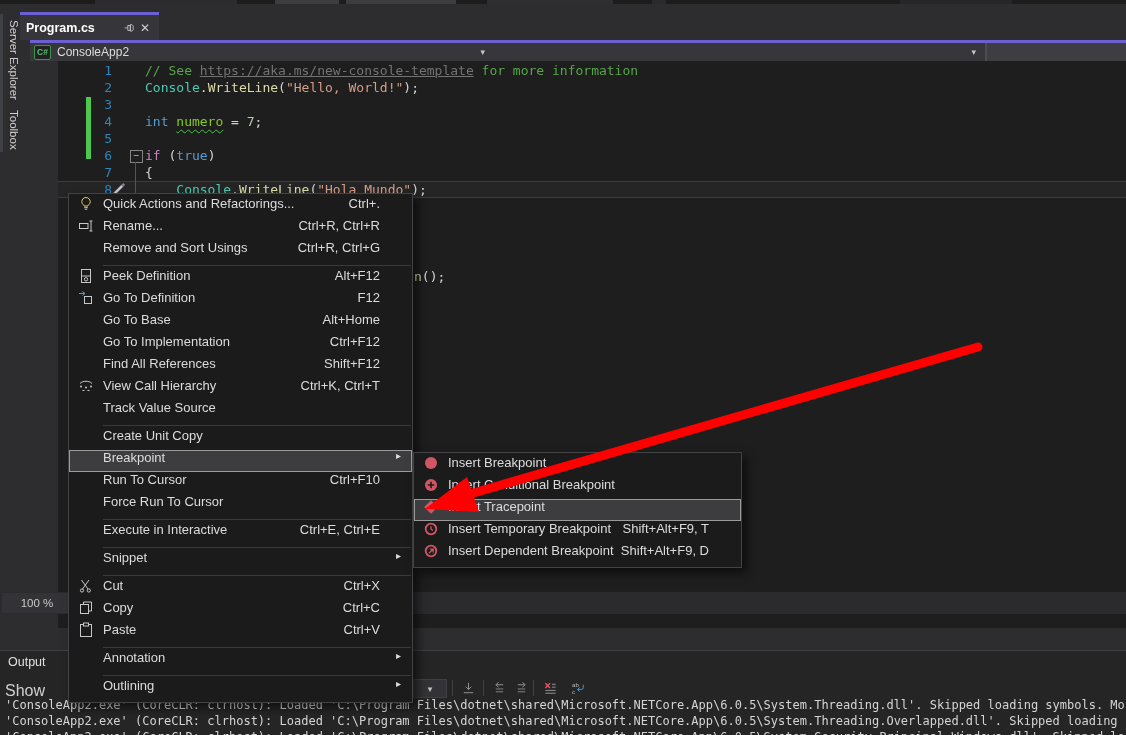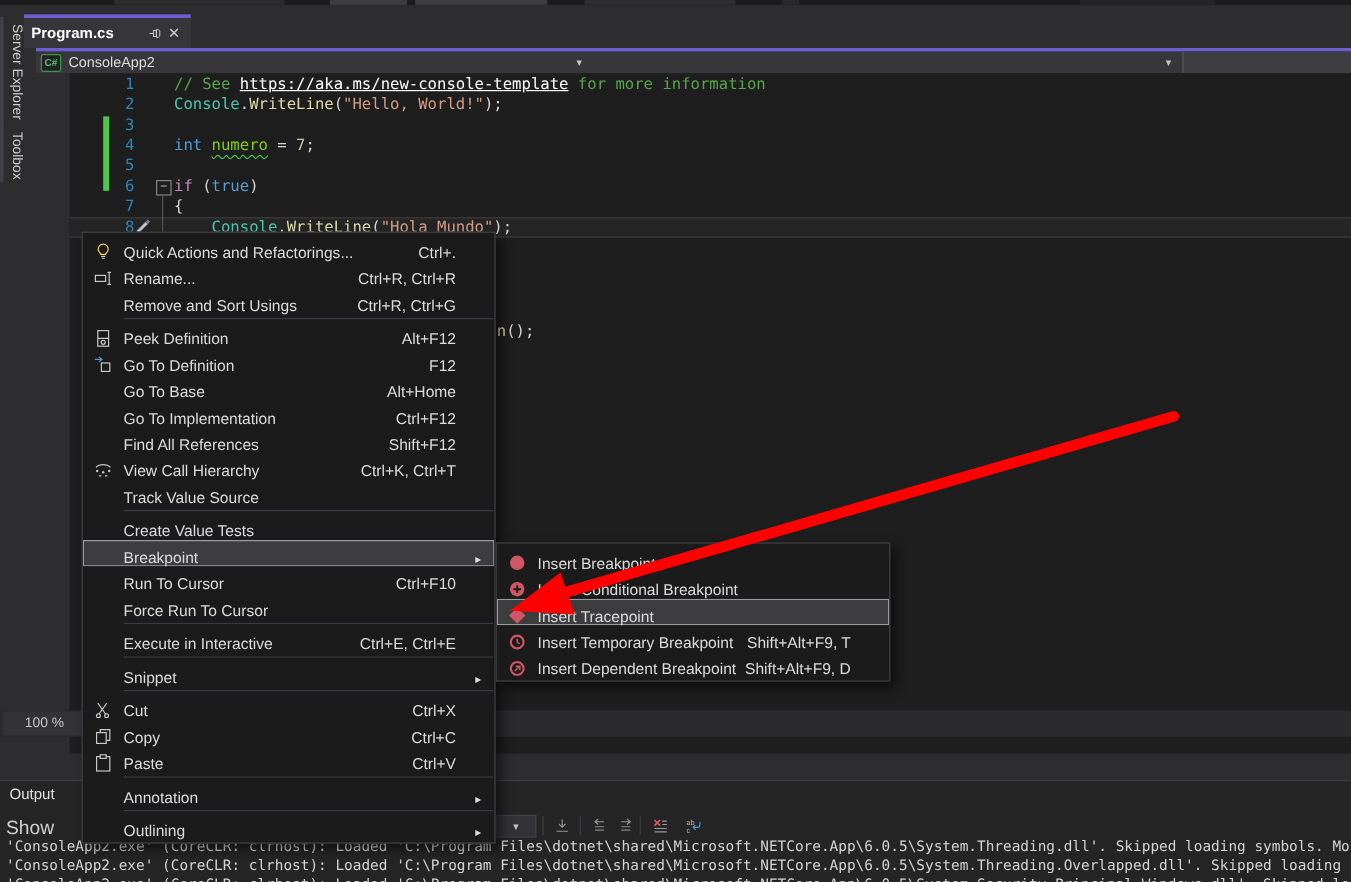--- a/index.html
+++ b/index.html
@@ -40,21 +40,21 @@
   .editor{position:absolute;left:58px;top:61px;right:0;height:567px;background:#1e1e1e;
           font-family:"DejaVu Sans Mono",monospace;font-size:13px;}
   .curband{position:absolute;left:0;right:0;top:120px;height:17px;background:#252526;
            border-top:1px solid #3c3c3c;border-bottom:1px solid #3c3c3c;box-sizing:border-box;}
   .greenbar{position:absolute;left:28px;top:36px;width:5px;height:62px;background:#4fc74f;}
   .codelines{position:absolute;left:0;top:1px;right:0;}
   .code-row{height:17px;line-height:17px;display:flex;white-space:pre;}
   .lnum{width:54px;text-align:right;color:#2f84b8;flex:none;}
   .lcode{padding-left:33px;}
   .tok-comment{color:#57a64a;}
-  .tok-link{color:#ffffff;text-decoration:underline;}
+  .tok-link{color:#737373;text-decoration:underline;}
   .tok-cls{color:#4ec9b0;}
   .tok-method{color:#dcdcaa;}
   .tok-punct{color:#d4d4d4;}
   .tok-str{color:#d69d85;}
   .tok-kw{color:#569cd6;}
   .tok-ctrl{color:#c586c0;}
   .tok-num{color:#b5cea8;}
   .tok-var{color:#84cc16;}
   .squig{text-decoration:underline wavy #4cc24c 1px;text-underline-offset:3px;}
   .foldbox{position:absolute;left:72px;top:89px;width:11px;height:11px;border:1px solid #858585;background:#1e1e1e;
@@ -75,21 +75,21 @@
   .otb-sep{position:absolute;top:29px;width:1px;height:16px;background:#3f3f46;}
   .otb-ic{position:absolute;top:28px;width:20px;height:18px;display:flex;align-items:center;justify-content:center;}
   .out-lines{position:absolute;left:5px;top:46px;right:0;font-family:"DejaVu Sans Mono",monospace;
              font-size:12px;color:#d4d4d4;}
   .out-line{height:16px;line-height:16px;white-space:pre;overflow:hidden;}
   
   .menu{position:absolute;background:#1b1b1c;border:1px solid #434346;box-sizing:border-box;
         box-shadow:5px 5px 9px rgba(0,0,0,.55);padding:2px 0;z-index:20;}
   .ctx{left:68px;top:193px;width:345px;}
   .sub{left:413px;top:452px;width:329px;z-index:21;}
-  .mi{display:flex;align-items:flex-end;height:22px;color:#dcdcdc;font-size:13px;}
+  .mi{display:flex;align-items:flex-start;height:22px;color:#dcdcdc;font-size:13px;}
   .mi.hl{background:#3d3d40;box-shadow:inset 0 0 0 1px #9b9b9b;}
   .mi-ic{width:34px;flex:none;display:flex;align-items:center;justify-content:center;}
   .mi-ic svg{width:16px;height:16px;}
   .mi-lb{flex:1;white-space:nowrap;}
   .mi-sc{padding-right:16px;white-space:nowrap;}
   .mi-ar{width:16px;font-size:10px;color:#dcdcdc;}
   .msep{height:1px;background:#3a3a3e;margin:2.5px 1px 2.5px 34px;}
   
   .arrow{position:absolute;left:0;top:0;width:1126px;height:735px;z-index:40;pointer-events:none;}
 </style>
@@ -307,21 +307,21 @@
       </div>
       <div class="mi">
         <span class="mi-ic"></span>
         <span class="mi-lb">Track Value Source</span>
         <span class="mi-sc"></span>
         <span class="mi-ar"></span>
       </div>
       <div class="msep"></div>
       <div class="mi">
         <span class="mi-ic"></span>
-        <span class="mi-lb">Create Value Tests</span>
+        <span class="mi-lb">Create Unit Copy</span>
         <span class="mi-sc"></span>
         <span class="mi-ar"></span>
       </div>
       <div class="mi hl">
         <span class="mi-ic"></span>
         <span class="mi-lb">Breakpoint</span>
         <span class="mi-sc"></span>
         <span class="mi-ar">▸</span>
       </div>
       <div class="mi">

